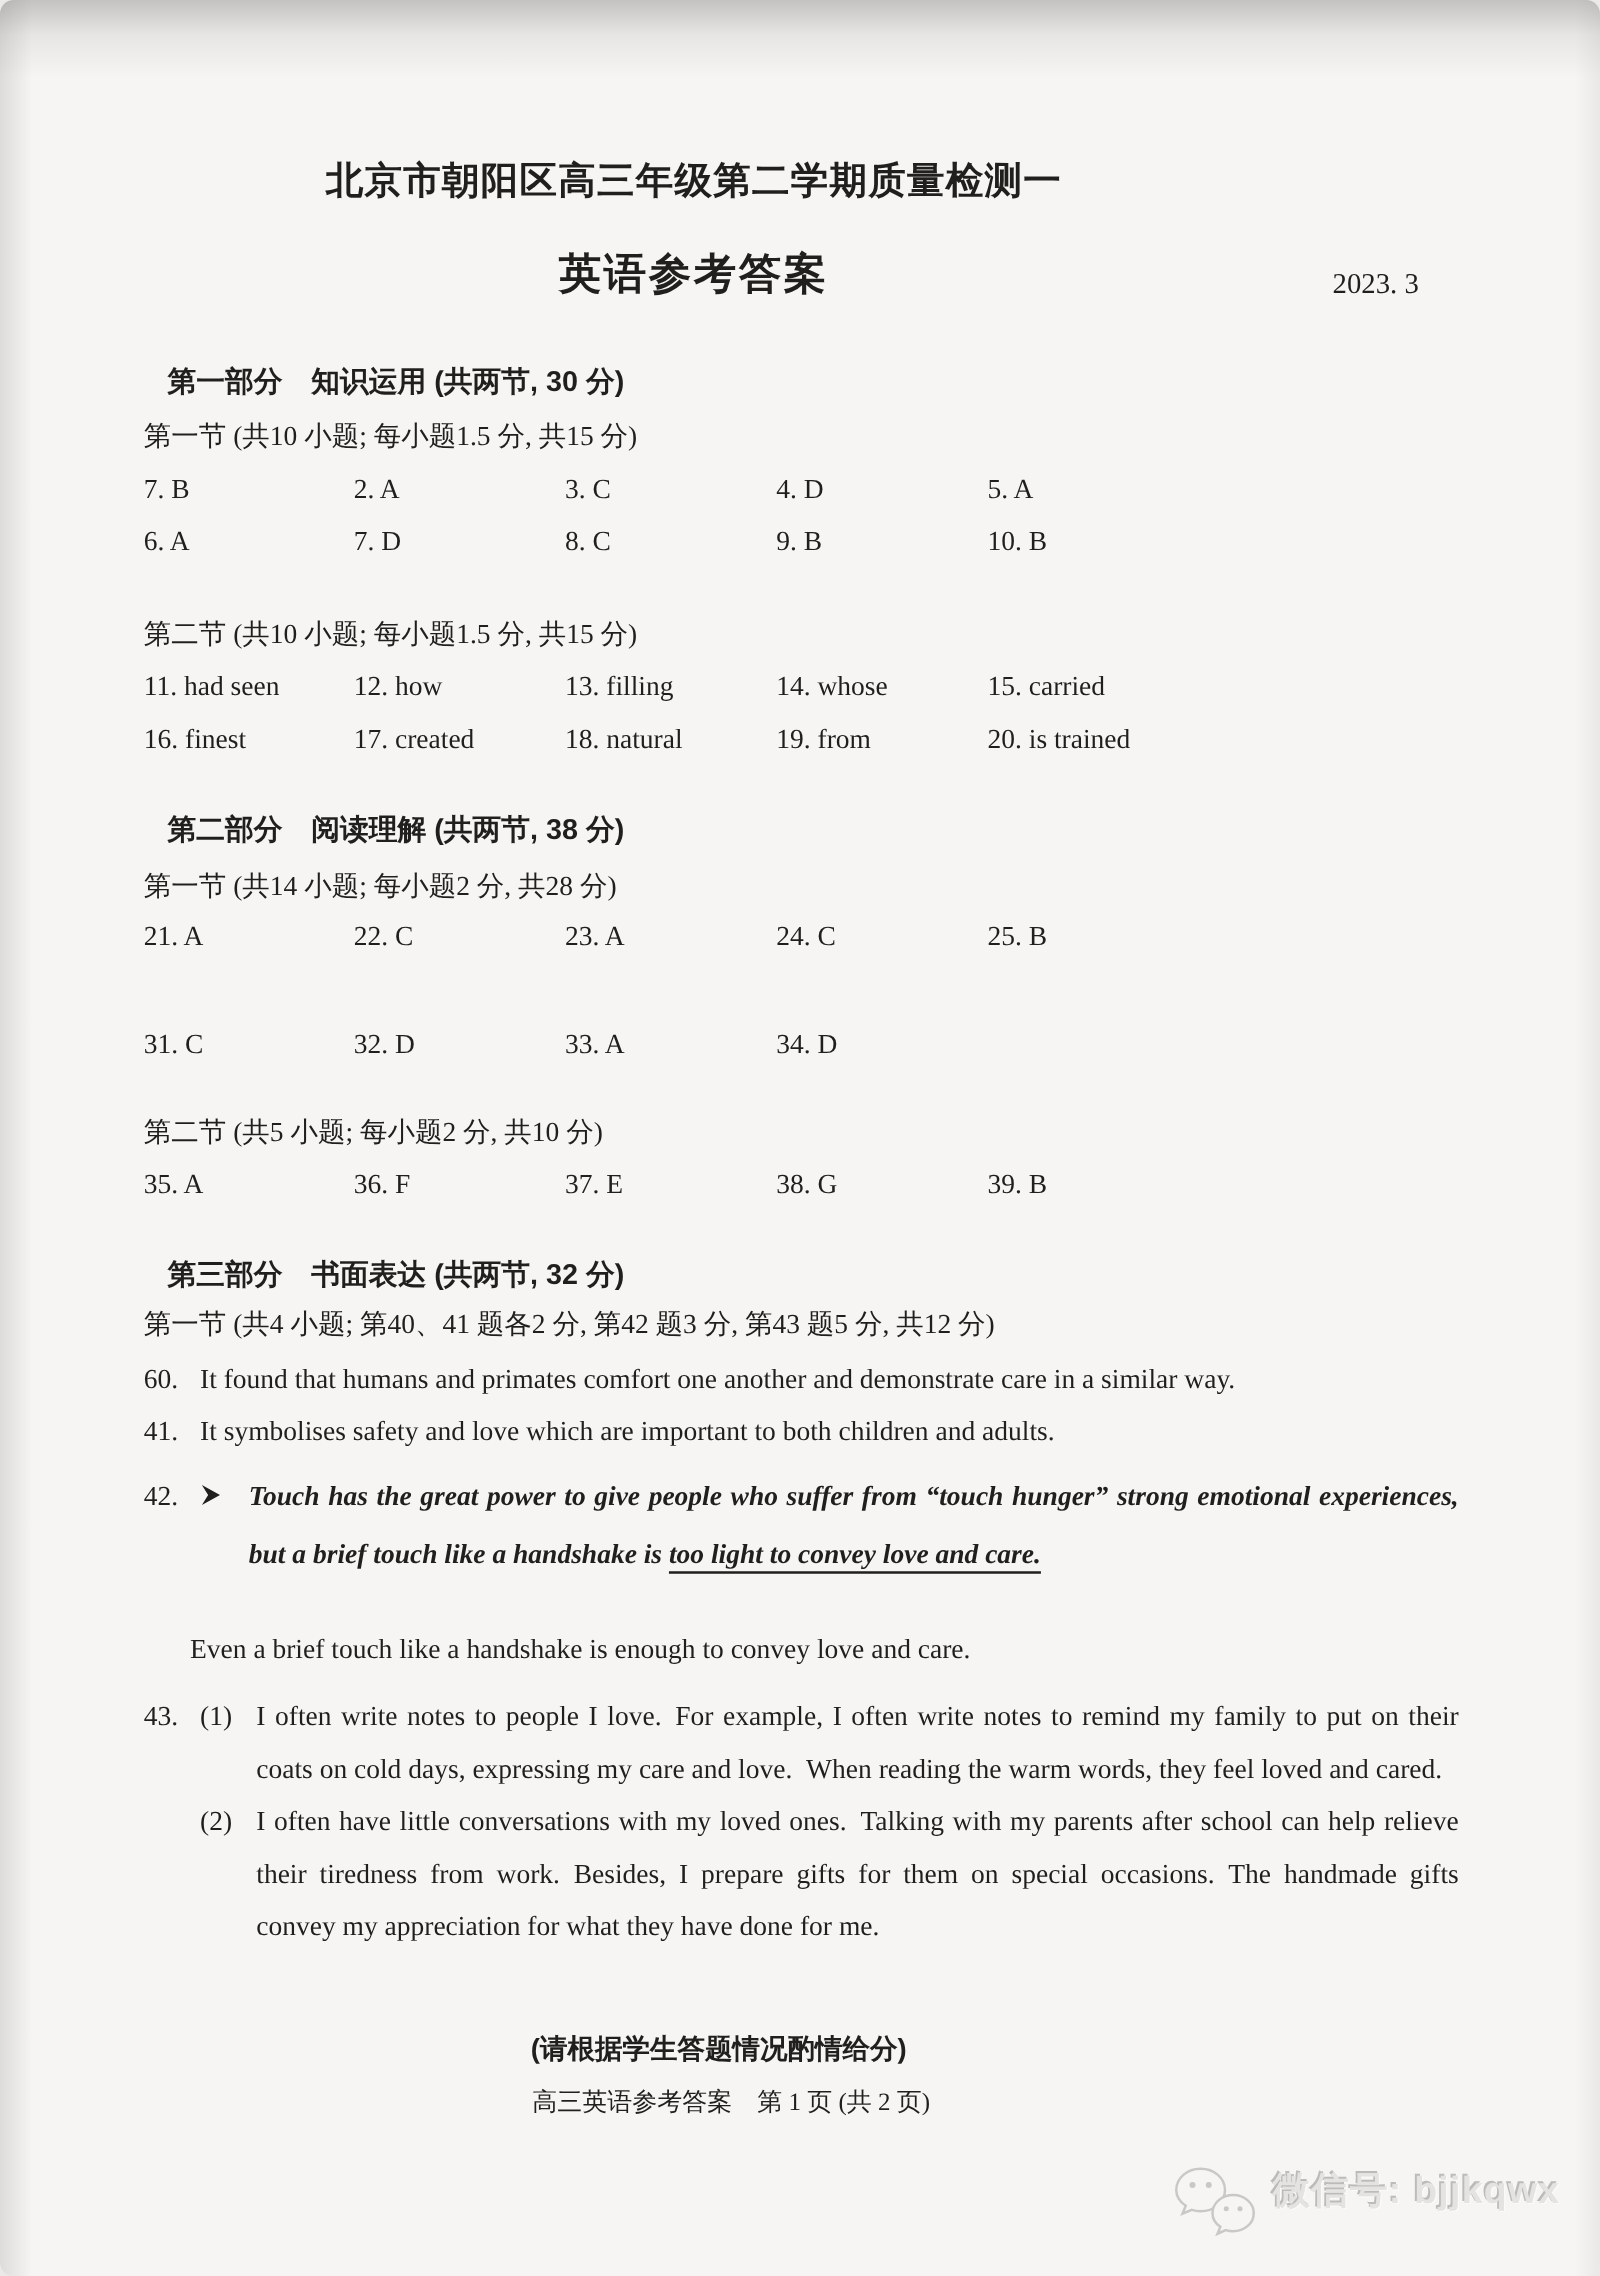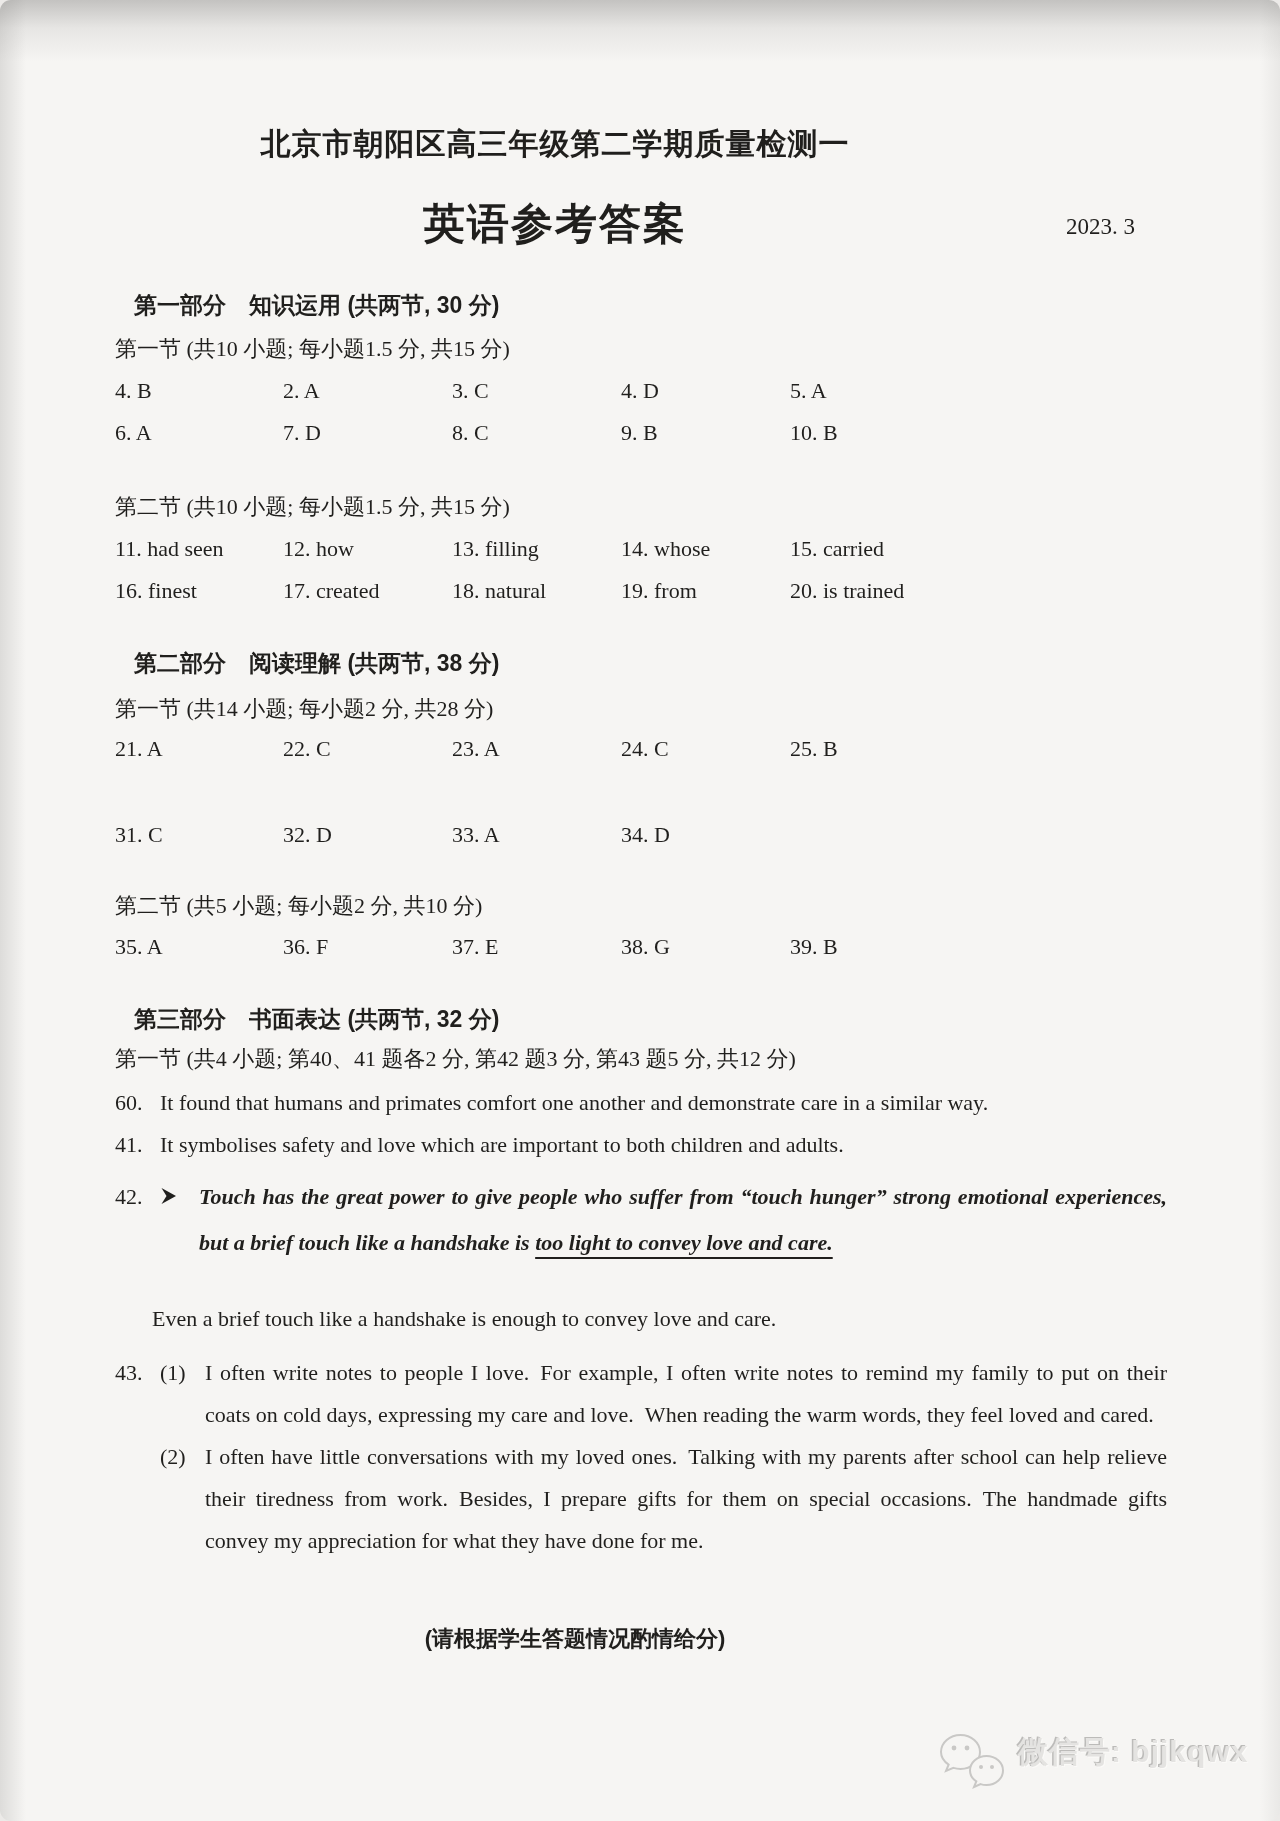--- a/index.html
+++ b/index.html
@@ -21,21 +21,21 @@
       linear-gradient(90deg, rgba(120,119,117,.20) 0, rgba(120,119,117,0) 26px),
       linear-gradient(270deg, rgba(120,119,117,.10) 0, rgba(120,119,117,0) 20px);
   }
   .abs{position:absolute;}
   .doc-title{
     top:124px;left:0;width:1110px;text-align:center;
     font-family:"Liberation Serif", serif;font-weight:700;font-size:30px;letter-spacing:1px;
   }
   .doc-subtitle{
     top:196px;left:0;width:1110px;text-align:center;
-    font-family:"Liberation Sans", sans-serif;font-weight:700;font-size:42px;letter-spacing:2px;
+    font-family:"Liberation Sans", sans-serif;font-weight:700;font-size:34px;letter-spacing:2px;
   }
   .doc-date{top:214px;left:1066px;font-size:23px;text-align:center;}
   .part-heading{
     left:115px;width:1060px;
     font-family:"Liberation Sans", sans-serif;font-weight:700;font-size:23px;margin-left:19px;
   }
   .sec-heading{left:115px;width:1060px;font-size:22px;}
   .ans-row{left:115px;width:1060px;height:30px;font-size:22px;}
   .ans-row span{position:absolute;top:0;white-space:nowrap;}
   .c0{left:0;} .c1{left:168px;} .c2{left:337px;} .c3{left:506px;} .c4{left:675px;}
@@ -73,21 +73,21 @@
 <div class="page">
 
   <div class="abs doc-title">北京市朝阳区高三年级第二学期质量检测一</div>
   <div class="abs doc-subtitle">英语参考答案</div>
   <div class="abs doc-date">2023. 3</div>
 
   <div class="abs part-heading" style="top:290px">第一部分　知识运用 (共两节, 30 分)</div>
   <div class="abs sec-heading" style="top:334px">第一节 (共10 小题; 每小题1.5 分, 共15 分)</div>
 
   <div class="abs ans-row" style="top:378px">
-    <span class="c0">4. B</span>
+    <span class="c0">7. B</span>
     <span class="c1">2. A</span>
     <span class="c2">3. C</span>
     <span class="c3">4. D</span>
     <span class="c4">5. A</span>
   </div>
   <div class="abs ans-row" style="top:420px">
     <span class="c0">6. A</span>
     <span class="c1">7. D</span>
     <span class="c2">8. C</span>
     <span class="c3">9. B</span>
@@ -165,20 +165,21 @@
       <span class="lbl">(1)</span>
       <div class="txt">I often write notes to people I love. For example, I often write notes to remind my family to put on their coats on cold days, expressing my care and love. When reading the warm words, they feel loved and cared.</div>
     </div>
     <div class="sub">
       <span class="lbl">(2)</span>
       <div class="txt">I often have little conversations with my loved ones. Talking with my parents after school can help relieve their tiredness from work. Besides, I prepare gifts for them on special occasions. The handmade gifts convey my appreciation for what they have done for me.</div>
     </div>
   </div>
 
   <div class="abs grading-note">(请根据学生答题情况酌情给分)</div>
+  <div class="abs page-footer">高三英语参考答案　第 1 页 (共 2 页)</div>
 
   <div class="abs watermark">
     <span>
       <svg width="68" height="58" viewBox="0 0 68 58">
         <g fill="#f6f5f3" stroke="#c9c8c6" stroke-width="2">
           <path d="M42 20 C42 29.5 33.3 37 22.5 37 C20 37 17.6 36.6 15.4 35.9 L8 39 L10.6 32.6 C6 29.5 3 25 3 20 C3 10.5 11.7 3 22.5 3 C33.3 3 42 10.5 42 20 Z"></path>
           <path d="M65 38.5 C65 46.5 57.7 53 48.5 53 C46.4 53 44.4 52.7 42.6 52.1 L36 55 L38.3 49.4 C34.4 46.8 32 42.9 32 38.5 C32 30.5 39.3 24 48.5 24 C57.7 24 65 30.5 65 38.5 Z"></path>
         </g>
         <g fill="#c9c8c6">
           <circle cx="16" cy="16" r="2.4"></circle>

